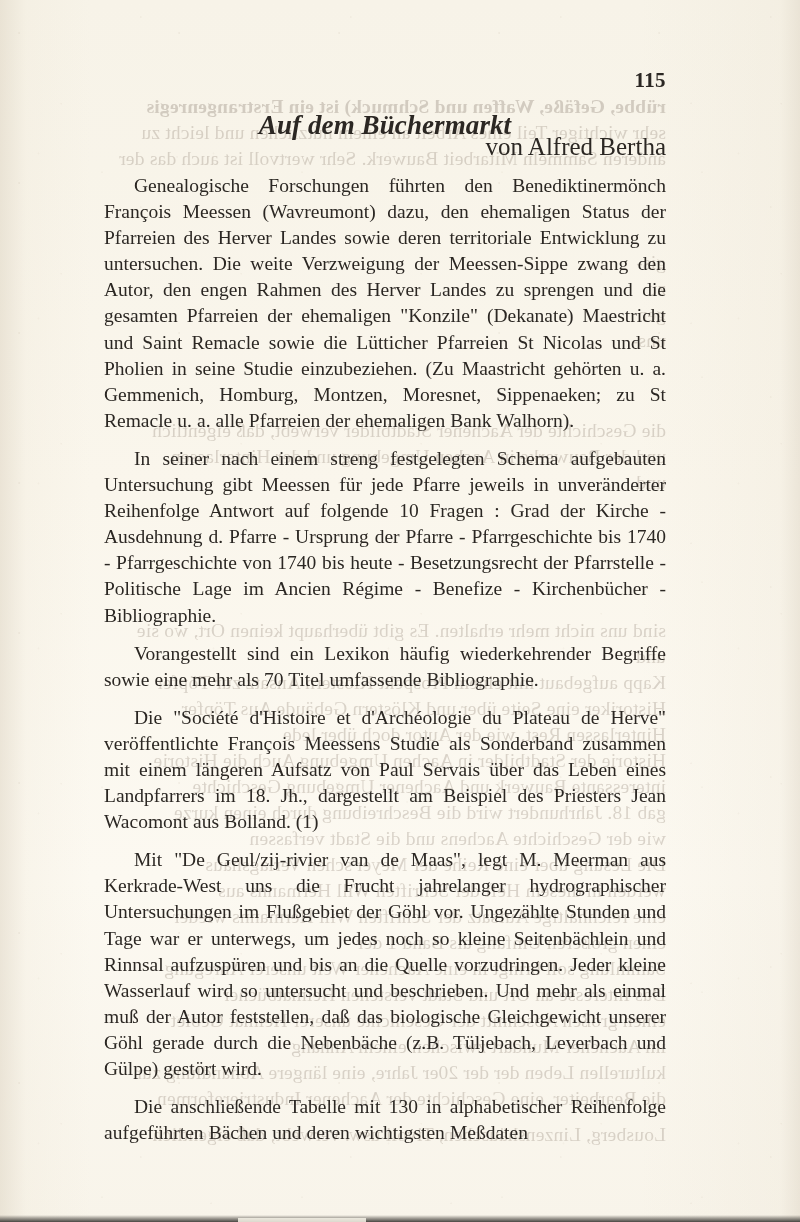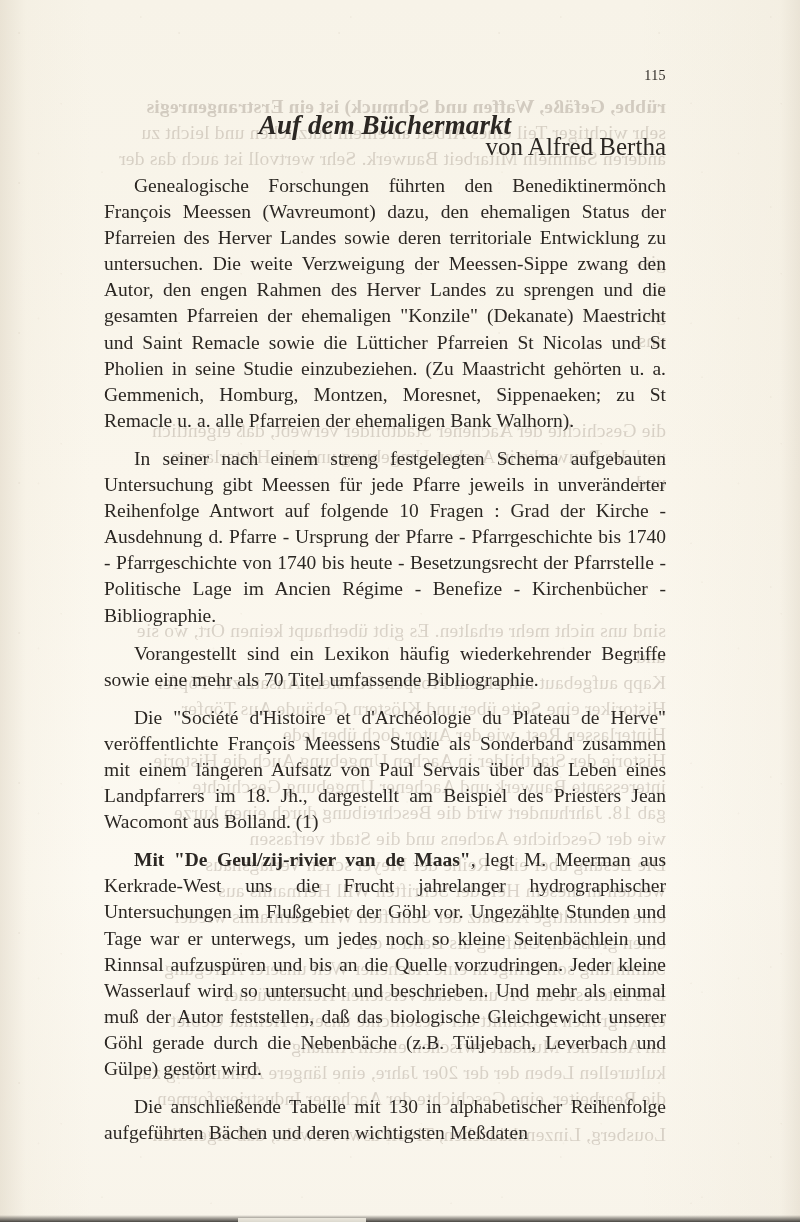--- a/index.html
+++ b/index.html
@@ -82,22 +82,23 @@
     text-align: justify;
   }
   .showthrough .st-line.bold { font-weight: bold; color: #7e7064; }
 
   .folio {
     position: absolute;
     top: 68px;
     left: 104px;
     width: 562px;
     text-align: right;
-    font-size: 14px;
+    font-size: 21px;
     letter-spacing: 0.4px;
+    font-weight: bold;
   }
 
   .doc-title {
     position: absolute;
     top: 92px;
     left: 104px;
     width: 562px;
     text-align: center;
     font-size: 27px;
     font-weight: bold;
@@ -126,21 +127,21 @@
     font-size: 19.5px;
     line-height: 26.1px;
     text-align: justify;
     text-indent: 30px;
     -webkit-hyphens: none;
     hyphens: none;
     word-spacing: 0.2px;
   }
   .body p:last-child { margin-bottom: 0; }
 
-  .body b { font-weight: bold; margin-top: 12px; }
+  .body b { font-weight: normal; margin-top: 12px; }
 
   
   .speckle {
     position: absolute;
     inset: 0;
     pointer-events: none;
     opacity: 0.22;
     background-image:
       radial-gradient(circle at 12% 22%, rgba(176,160,138,0.5) 0.7px, transparent 1.2px),
       radial-gradient(circle at 67% 9%,  rgba(176,160,138,0.4) 0.7px, transparent 1.2px),

